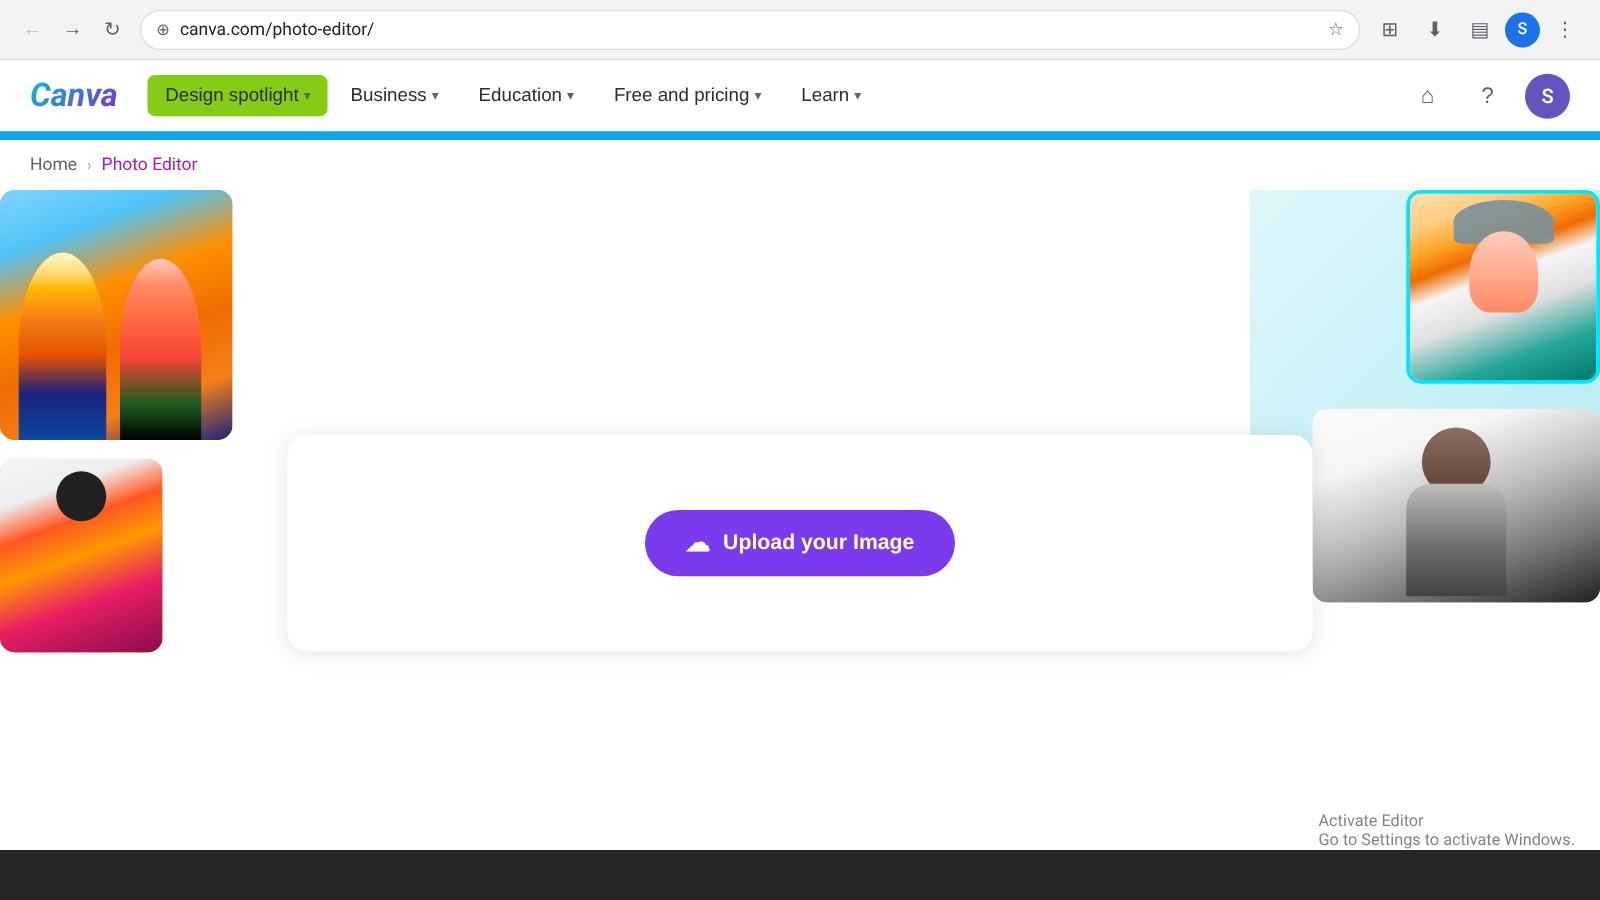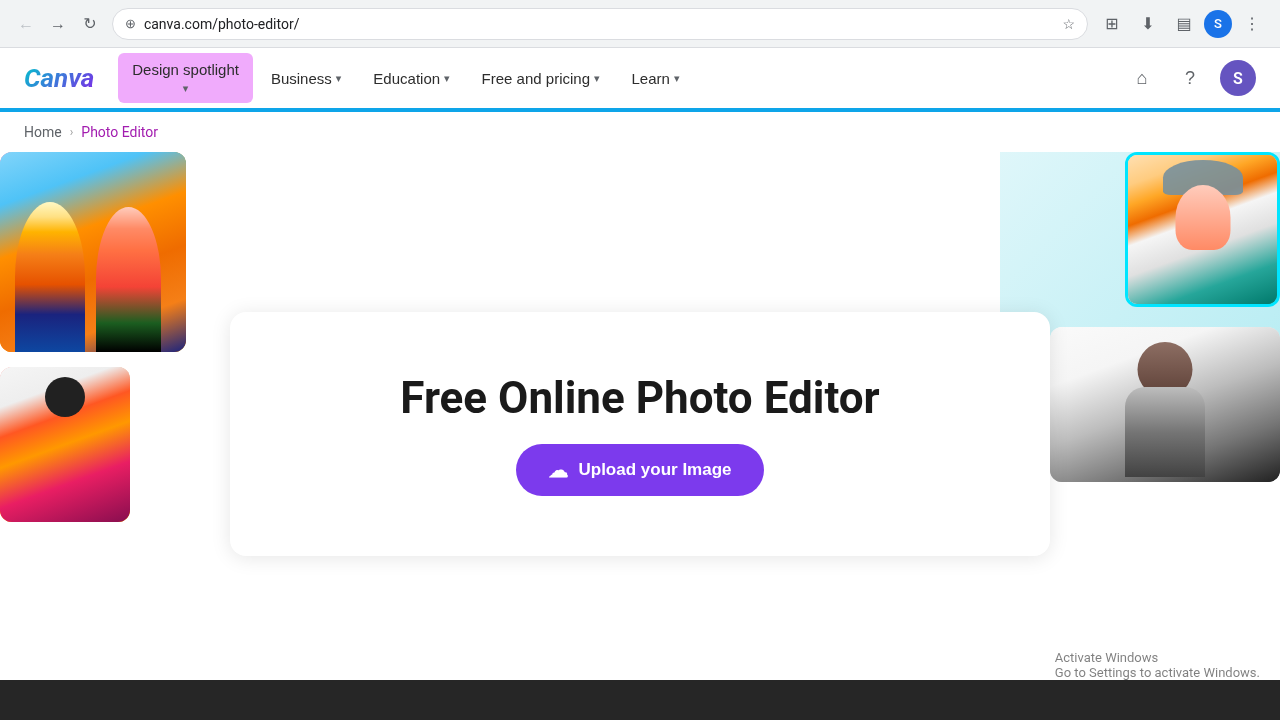--- a/index.html
+++ b/index.html
@@ -39,36 +39,36 @@
       display: flex; align-items: center; justify-content: center;
       color: white; font-size: 13px; font-weight: 500; cursor: pointer;
     }
 
     
     .page-content { background: #fff; height: calc(720px - 48px); overflow: hidden; }
 
     
     .navbar {
       height: 64px; background: #fff; display: flex; align-items: center;
-      padding: 0 24px; border-bottom: 4px solid #0ea5e9;
+      padding: 0 24px; border-bottom: 7px solid #0ea5e9;
       position: relative; z-index: 10;
     }
     .canva-logo {
       font-size: 26px; font-weight: 700; margin-right: 24px;
       background: linear-gradient(135deg, #00c4cc, #7d2ae8);
       -webkit-background-clip: text; -webkit-text-fill-color: transparent;
       font-style: italic; cursor: pointer;
     }
     .nav-items { display: flex; align-items: center; gap: 4px; flex: 1; }
     .nav-item {
       padding: 8px 14px; border-radius: 6px; font-size: 15px; color: #2d2d2d;
       cursor: pointer; display: flex; align-items: center; gap: 4px;
       white-space: nowrap; border: none; background: transparent;
     }
-    .nav-item.active { background: #f0abfc; font-weight: 500; flex-direction: column; }
+    .nav-item.active { background: #84cc16; font-weight: 500; }
     .nav-item .chevron { font-size: 11px; color: #5f6368; }
     .nav-right { display: flex; align-items: center; gap: 12px; }
     .nav-icon-btn {
       width: 36px; height: 36px; border-radius: 50%; border: none;
       background: transparent; cursor: pointer; display: flex; align-items: center;
       justify-content: center; color: #5f6368; font-size: 18px;
     }
     .user-avatar {
       width: 36px; height: 36px; border-radius: 50%; background: #6554c0;
       display: flex; align-items: center; justify-content: center;
@@ -309,21 +309,20 @@
     <div class="deco-img deco-bottom-left">
       <div class="img-inner">
         <div class="camera-person">
           <div style="position:absolute;inset:0;background:linear-gradient(160deg,#f5f5f5 0%,#eeeeee 20%,#ff5722 35%,#ff9800 50%,#e91e63 70%,#880e4f 100%);"></div>
           <div style="position:absolute;top:10px;left:50%;transform:translateX(-50%);width:40px;height:40px;background:#212121;border-radius:50%;"></div>
         </div>
       </div>
     </div>
 
     <div class="upload-card">
-      <h1 class="hero-title">Free Online Photo Editor</h1>
       <button class="upload-btn">
         <span class="upload-icon">☁</span>
         <span>Upload your Image</span>
       </button>
     </div>
 
     <div class="deco-img deco-top-right">
       <div class="img-inner">
         <div class="hat-person">
           <div style="position:absolute;inset:0;background:linear-gradient(160deg,#ffe0b2 0%,#ffcc80 15%,#ffa726 25%,#ef6c00 35%,#f5f5f5 45%,#e0e0e0 60%,#26a69a 80%,#00796b 100%);"></div>
@@ -347,17 +346,17 @@
   <div class="footer-note">
     
     
     
     
   </div>
 
 </div>
 
 <div class="windows-activation">
-  <div>Activate Windows</div>
+  <div>Activate Editor</div>
   <div>Go to Settings to activate Windows.</div>
 </div>
 
 <div class="taskbar"></div>
 
 </body></html>

